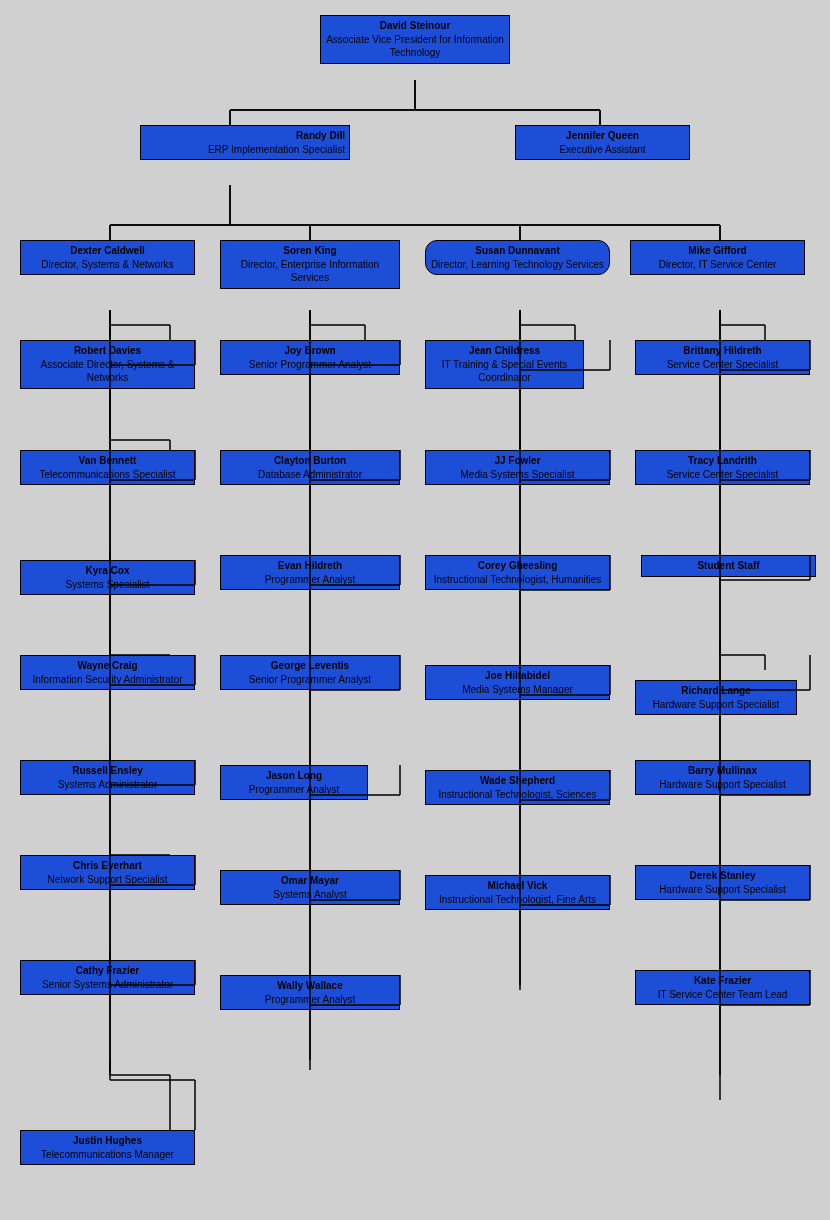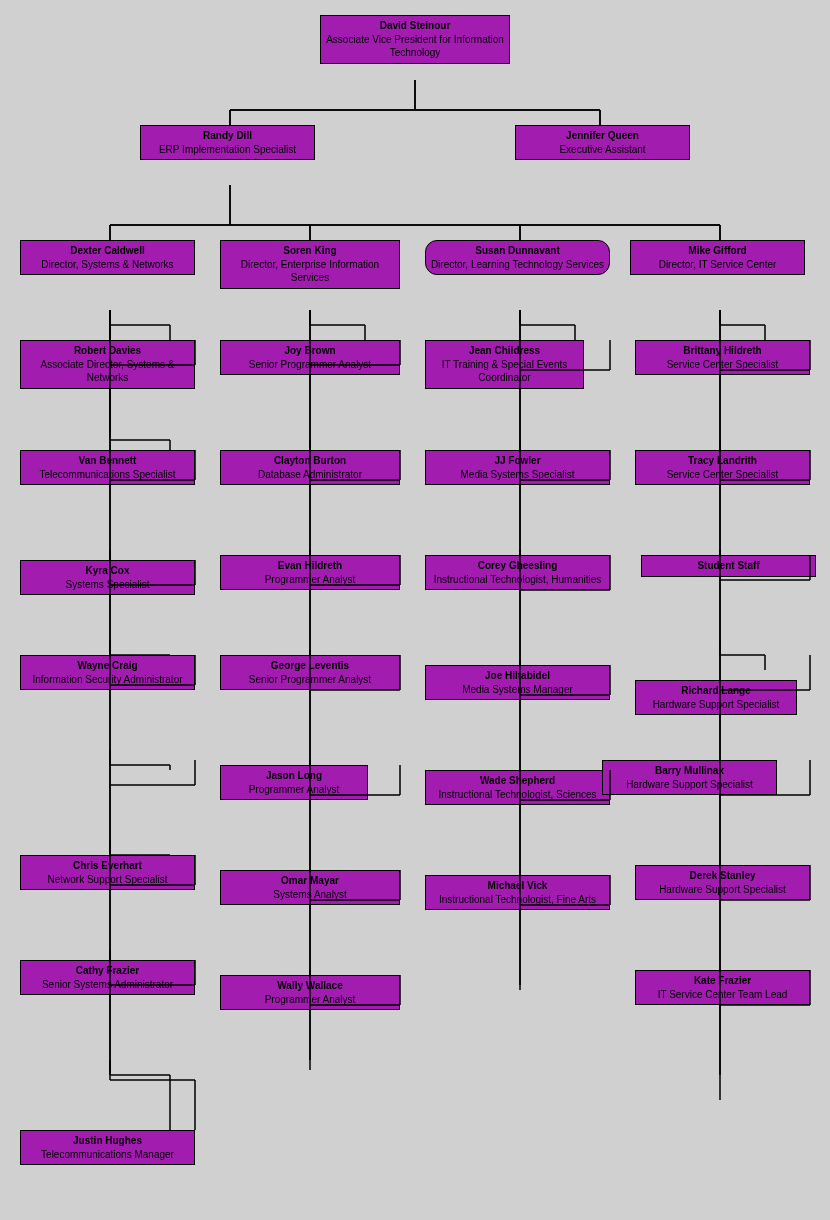--- a/index.html
+++ b/index.html
@@ -23,21 +23,21 @@
     
     .chart-container {
       position: relative;
       width: 800px;
       margin: 0 auto;
     }
 
     .org-box {
       position: absolute;
       border: 1.5px solid #000;
-      background: #a21caf;
+      background: #1d4ed8;
       text-align: center;
       padding: 3px 4px;
       font-size: 10px;
       line-height: 1.35;
     }
     .org-box .bn { font-weight: bold; }
     .org-box .bt { font-weight: normal; font-size: 10px; }
   </style>
 </head>
 <body>
@@ -183,21 +183,21 @@
       <line x1="710" y1="970" x2="710" y2="985" stroke="#000" stroke-width="1.5"></line>
       <line x1="710" y1="985" x2="755" y2="985" stroke="#000" stroke-width="1.5"></line>
       <line x1="755" y1="985" x2="755" y2="990" stroke="#000" stroke-width="1.5"></line>
     </svg>
 
     <div class="org-box" style="left:310px; top:5px; width:190px;">
       <div class="bn">David Steinour</div>
       <div class="bt">Associate Vice President for Information Technology</div>
     </div>
 
-    <div class="org-box" style="left:130px; top:115px; width:175px;">
+    <div class="org-box" style="left:130px; top:115px; width:210px;text-align:right;">
       <div class="bn">Randy Dill</div>
       <div class="bt">ERP Implementation Specialist</div>
     </div>
 
     <div class="org-box" style="left:505px; top:115px; width:175px;">
       <div class="bn">Jennifer Queen</div>
       <div class="bt">Executive Assistant</div>
     </div>
 
     <div class="org-box" style="left:10px; top:230px; width:175px;">
@@ -233,20 +233,24 @@
     <div class="org-box" style="left:10px; top:550px; width:175px;">
       <div class="bn">Kyra Cox</div>
       <div class="bt">Systems Specialist</div>
     </div>
 
     <div class="org-box" style="left:10px; top:645px; width:175px;">
       <div class="bn">Wayne Craig</div>
       <div class="bt">Information Security Administrator</div>
     </div>
 
+    <div class="org-box" style="left:10px; top:750px; width:175px;">
+      <div class="bn">Russell Ensley</div>
+      <div class="bt">Systems Administrator</div>
+    </div>
 
     <div class="org-box" style="left:10px; top:845px; width:175px;">
       <div class="bn">Chris Everhart</div>
       <div class="bt">Network Support Specialist</div>
     </div>
 
     <div class="org-box" style="left:10px; top:950px; width:175px;">
       <div class="bn">Cathy Frazier</div>
       <div class="bt">Senior Systems Administrator</div>
     </div>
@@ -333,21 +337,21 @@
 
     <div class="org-box" style="left:625px; top:545px; width:175px;margin-left:6px;">
       <div class="bn">Student Staff</div>
     </div>
 
     <div class="org-box" style="left:625px; top:670px; width:162px;">
       <div class="bn">Richard Lange</div>
       <div class="bt">Hardware Support Specialist</div>
     </div>
 
-    <div class="org-box" style="left:592px; top:750px; width:175px;">
+    <div class="org-box" style="left:625px; top:750px; width:175px;">
       <div class="bn">Barry Mullinax</div>
       <div class="bt">Hardware Support Specialist</div>
     </div>
 
     <div class="org-box" style="left:625px; top:855px; width:175px;">
       <div class="bn">Derek Stanley</div>
       <div class="bt">Hardware Support Specialist</div>
     </div>
 
     <div class="org-box" style="left:625px; top:960px; width:175px;">

